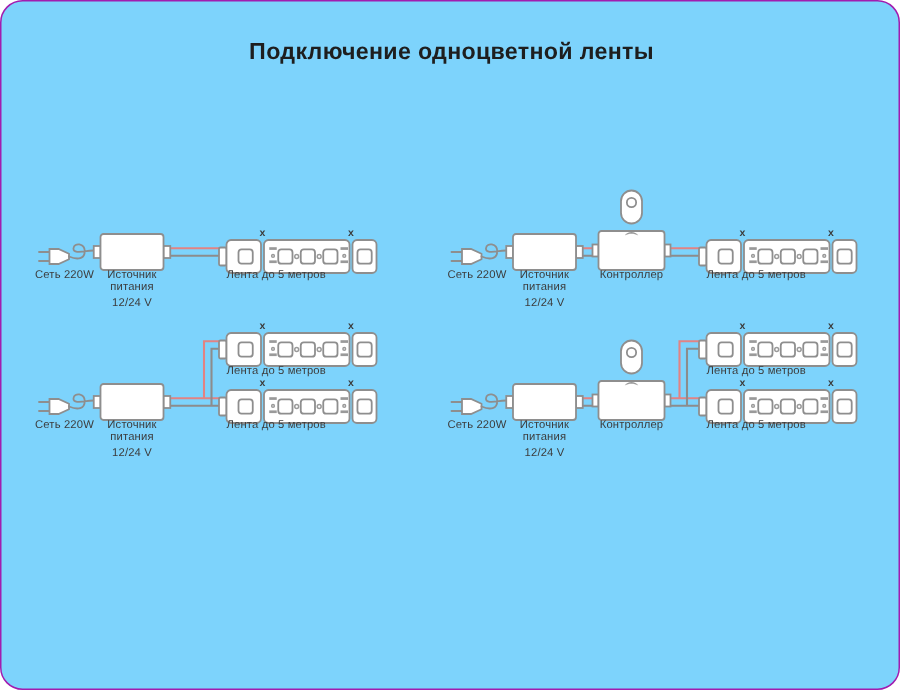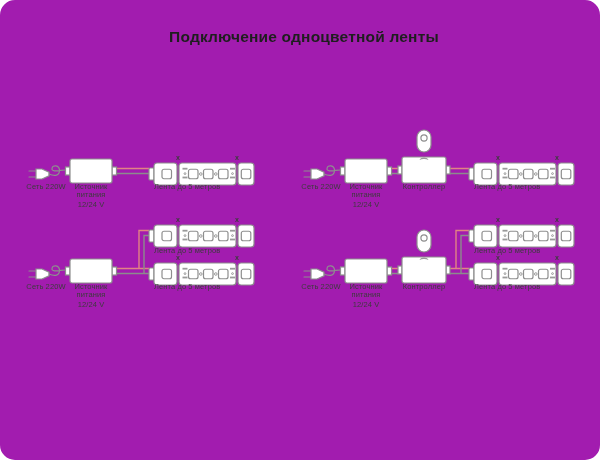--- a/index.html
+++ b/index.html
@@ -1,17 +1,17 @@
 <!DOCTYPE html>
 <html><head>
 <meta charset="utf-8">
 <style>
   html,body{margin:0;padding:0;background:#fff;}
   .page{position:relative;width:600px;height:460px;background:#fff;}
-  .card{position:absolute;inset:0;border:4px solid #a21caf;border-radius:15px;background:#a21caf;overflow:hidden;}
+  .card{position:absolute;inset:0;border:1px solid #a21caf;border-radius:15px;background:#7dd3fc;overflow:hidden;}
   svg{display:block}
   .ol{fill:#fff;stroke:#8e8e8e;stroke-width:1.2;}
   .thin{stroke:#8e8e8e;stroke-width:1.2;fill:none;stroke-linecap:round;}
   .wire-pos{stroke:#e28383;stroke-width:1.4;fill:none;}
   .wire-neg{stroke:#8c8c8c;stroke-width:1.4;fill:none;}
   .pad{fill:#9a9a9a;stroke:none;}
   .dot{fill:none;stroke:#9a9a9a;stroke-width:1;}
   .sig{fill:#9a9a9a;stroke:none;}
   .lbl{font-family:"Liberation Sans",sans-serif;font-size:7.5px;fill:#3c3c3c;letter-spacing:.1px;}
   .ttl{font-family:"Liberation Sans",sans-serif;font-size:15.5px;font-weight:700;fill:#1e1e1e;letter-spacing:.2px;}

